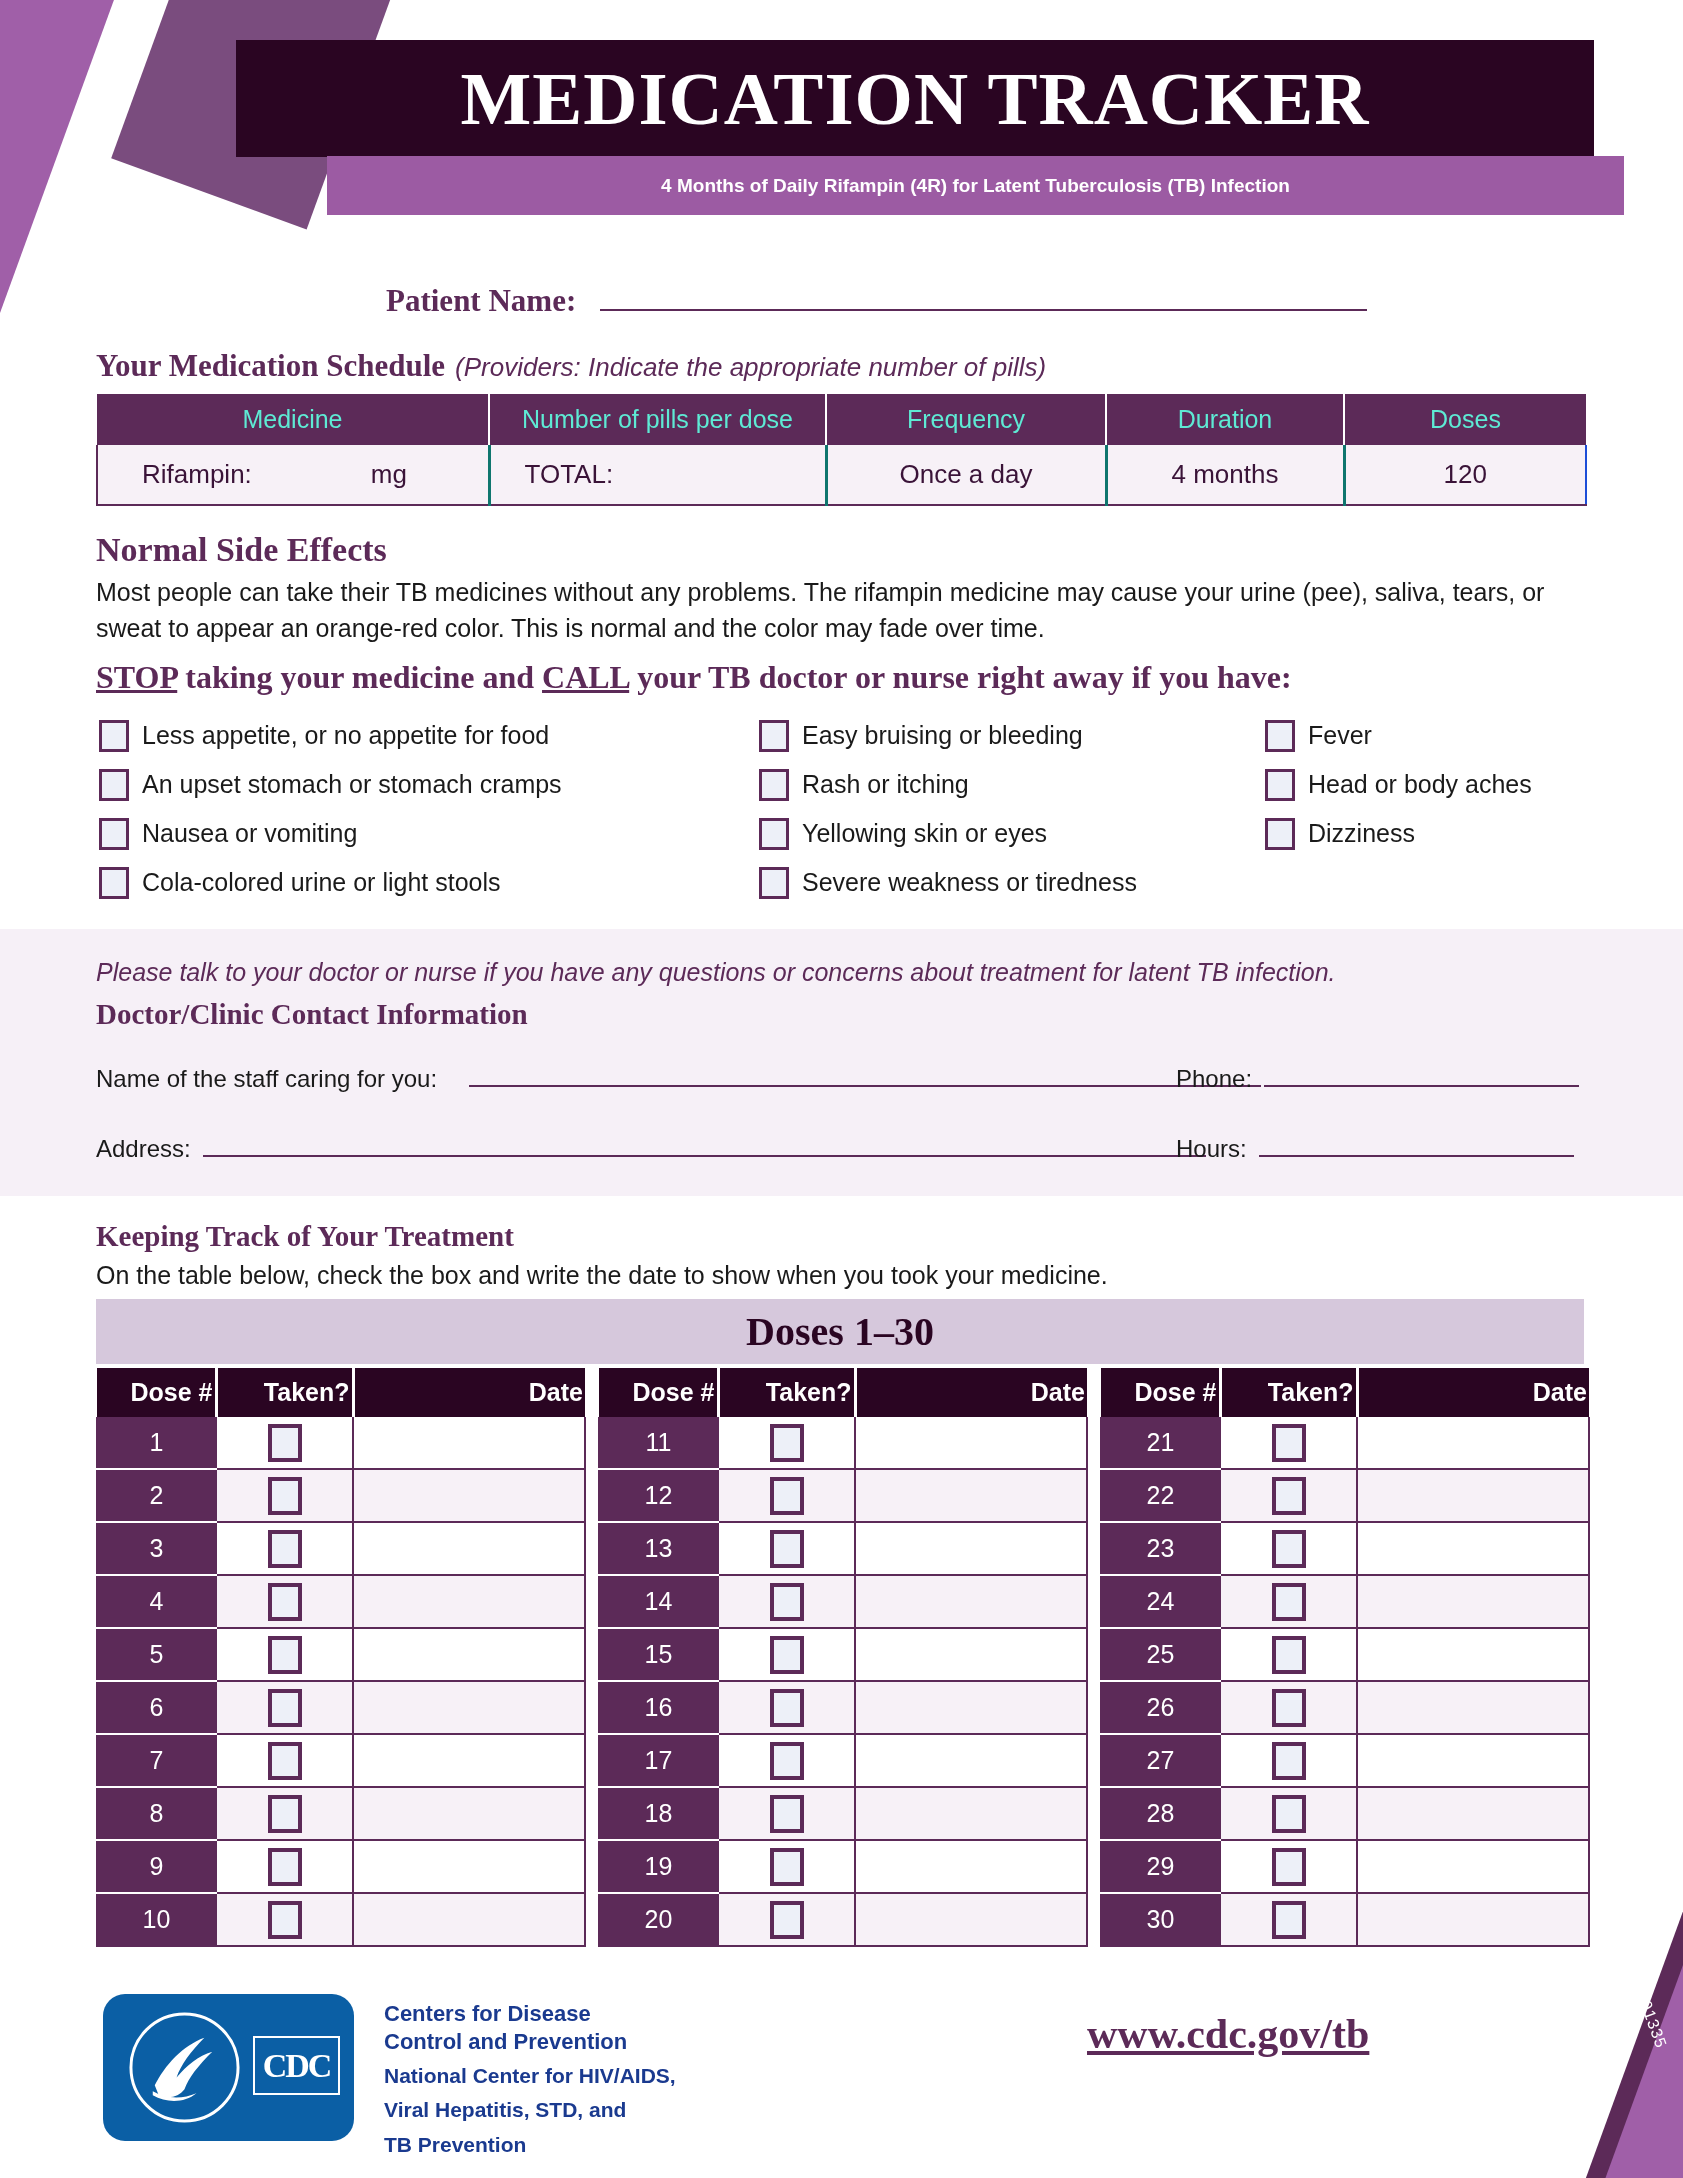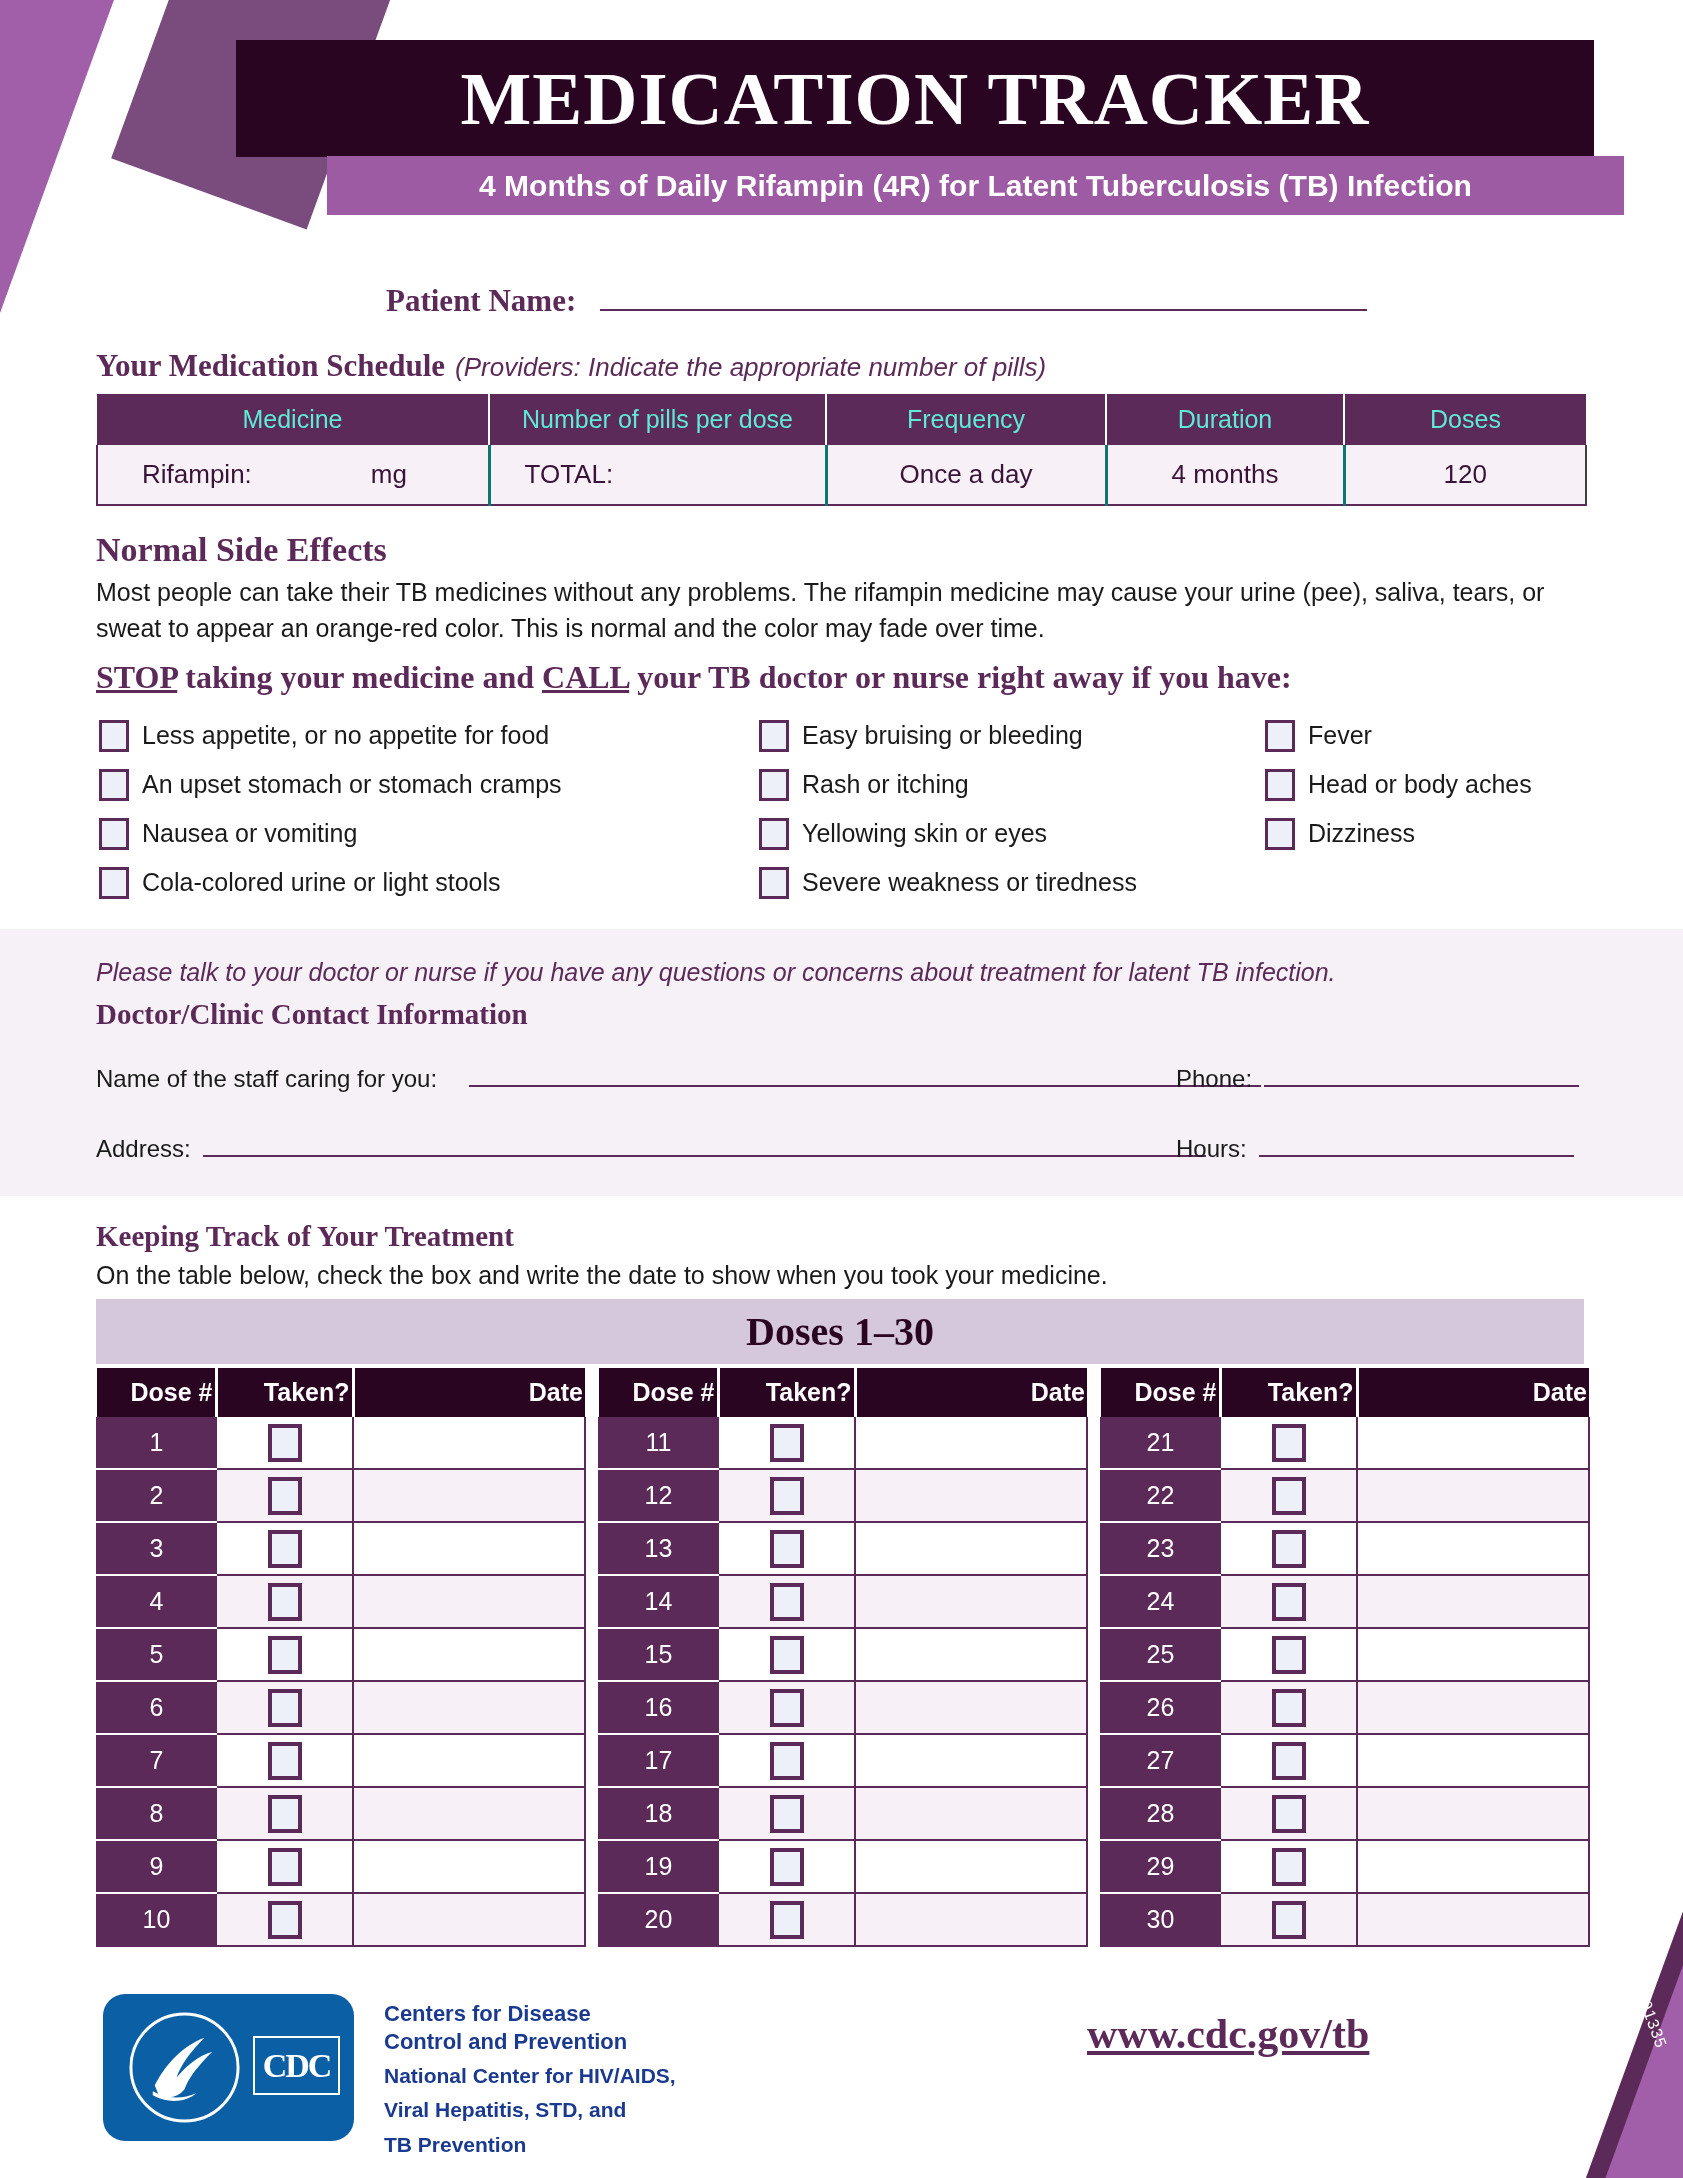--- a/index.html
+++ b/index.html
@@ -35,21 +35,21 @@
     letter-spacing:1px;
     white-space:nowrap;
   }
   .sub-bar{
     position:absolute;left:327px;top:156px;width:1297px;height:59px;
     background:#9C5BA3;
   }
   .sub-title{
     position:absolute;left:327px;top:156px;width:1297px;height:59px;
     display:flex;align-items:center;justify-content:center;
-    color:#ffffff;font-size:30px;font-weight:600;white-space:nowrap;
+    color:#ffffff;font-size:19px;font-weight:600;white-space:nowrap;
     font-family:"Liberation Sans",sans-serif;
   }
 
   
   .pname-row{position:absolute;left:386px;top:279px;display:flex;align-items:baseline;gap:24px;}
   .pname-label{font-family:"Liberation Serif",serif;font-weight:bold;color:#5C2A58;font-size:31px;}
   .pname-line{width:767px;border-bottom:2px solid #5C2A58;height:30px;}
 
   
   .sched-head{position:absolute;left:96px;top:348px;display:flex;align-items:baseline;gap:10px;white-space:nowrap;}
@@ -67,21 +67,21 @@
   }
   table.sched th:last-child{border-right:none;}
   table.sched td{
     background:#F7F1F7;color:#3a1338;font-size:26px;
     padding:14px 4px;text-align:center;
     border-right:3px solid #0f766e;
     border-bottom:2px solid #5C2A58;
   }
   table.sched td:last-child{border-right:none;}
   table.sched tr td:first-child{border-left:2px solid #5C2A58;}
-  table.sched tr td:last-child{border-right:2px solid #404040;}
+  table.sched tr td:last-child{border-right:2px solid #1d4ed8;}
   .med-cell{display:flex;justify-content:flex-start;padding-left:40px;gap:119px;}
 
   
   .sec-h{position:absolute;font-family:"Liberation Serif",serif;font-weight:bold;color:#5C2A58;font-size:34px;}
   .sec-p{position:absolute;font-size:25px;color:#1a1a1a;line-height:1.45;}
 
   .stop-line{position:absolute;left:96px;top:659px;font-family:"Liberation Serif",serif;font-weight:bold;color:#5C2A58;font-size:32px;white-space:nowrap;}
   .stop-line u{text-decoration:underline;}
 
   

